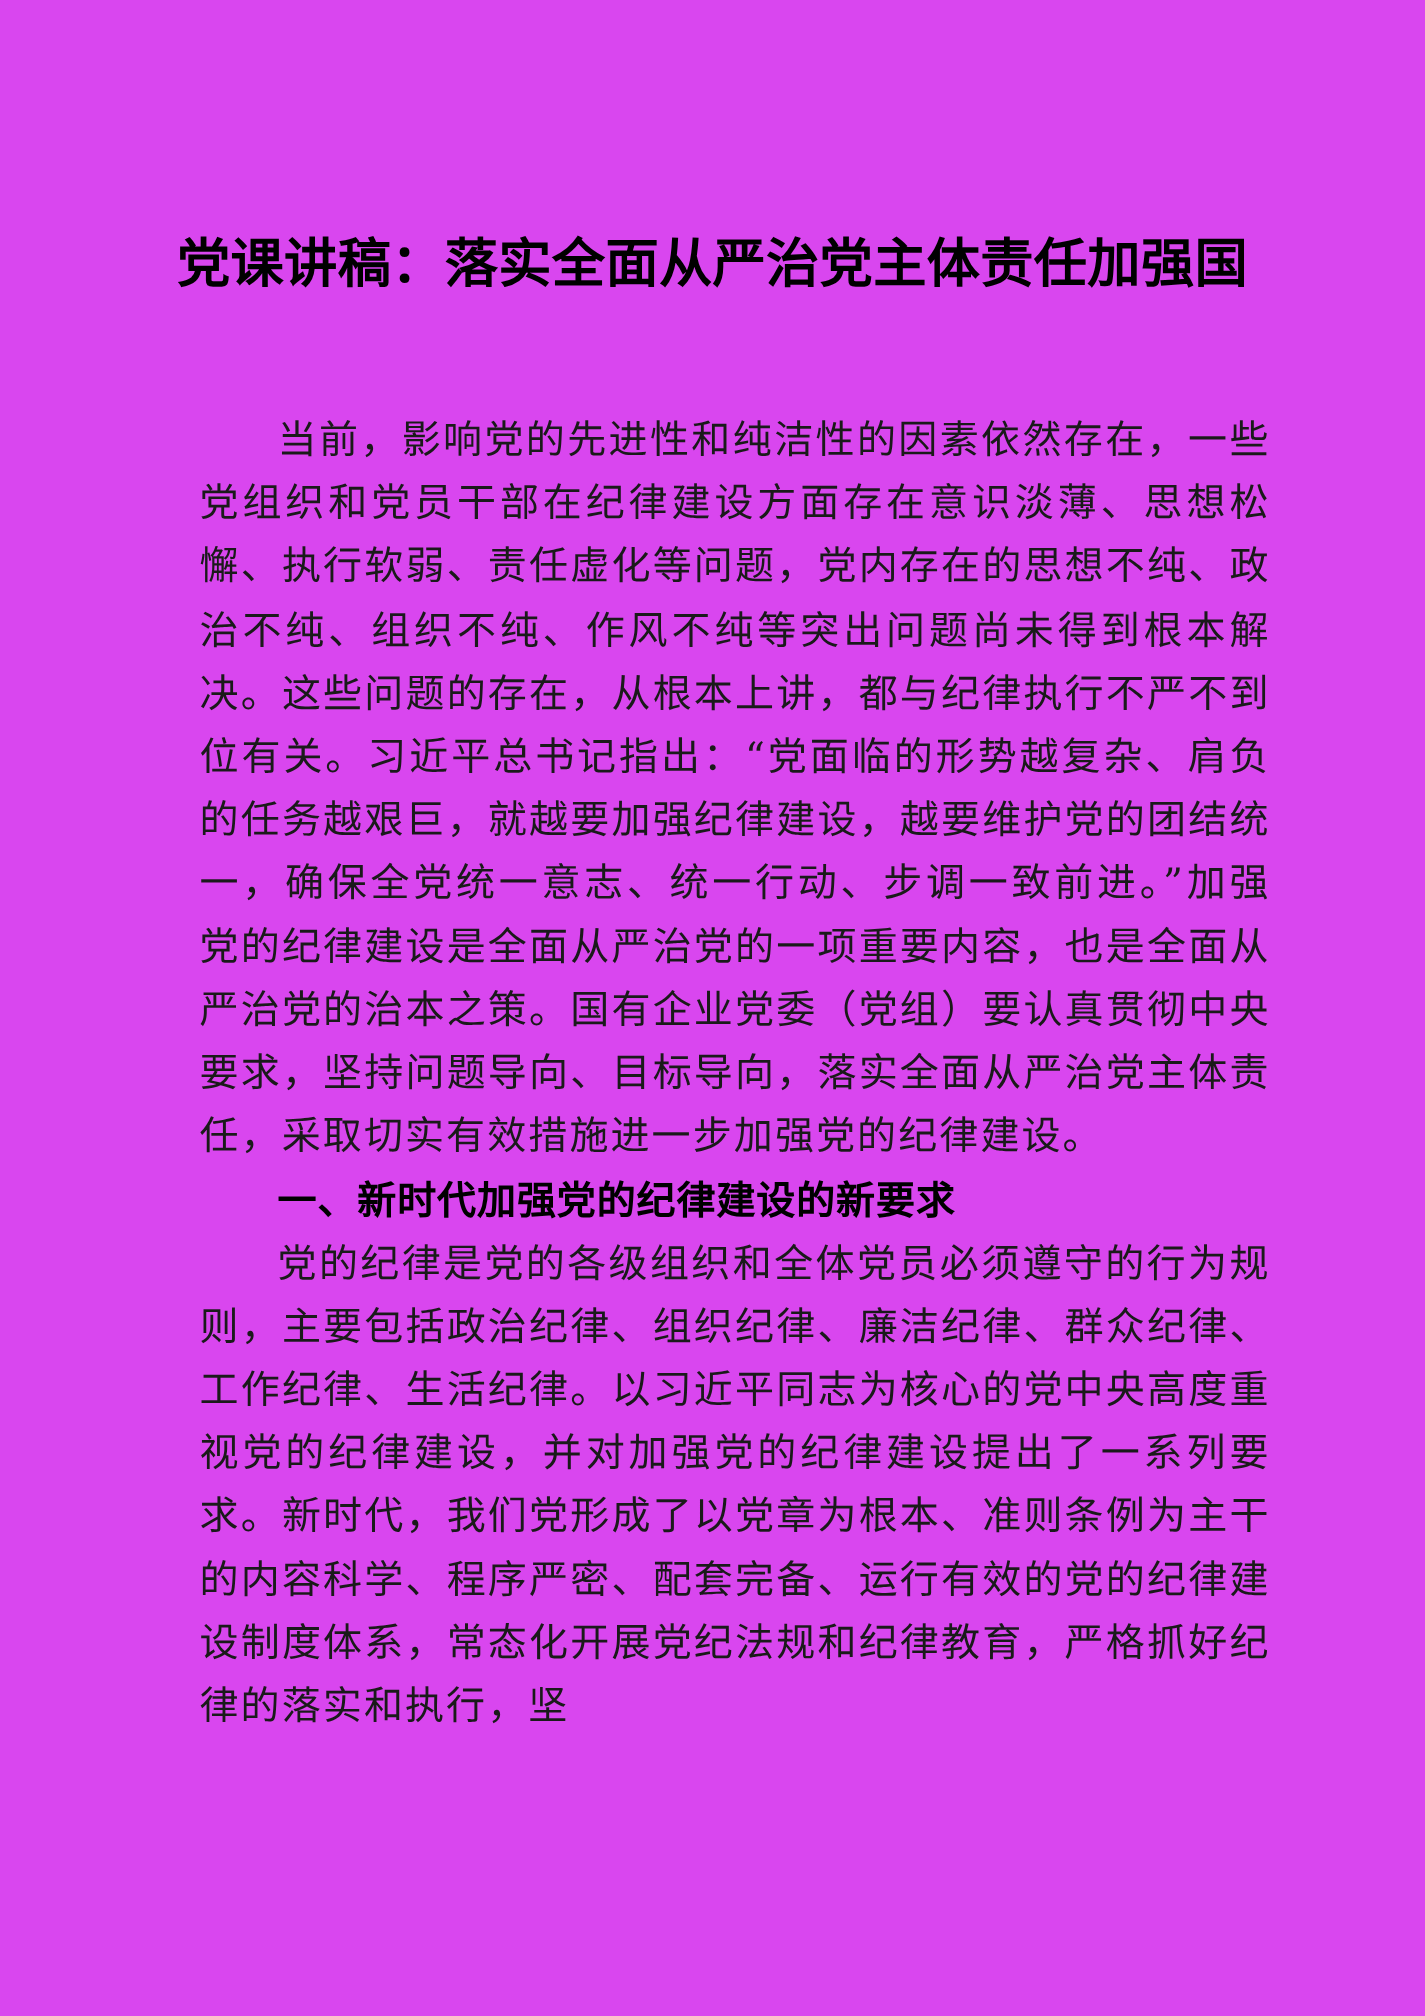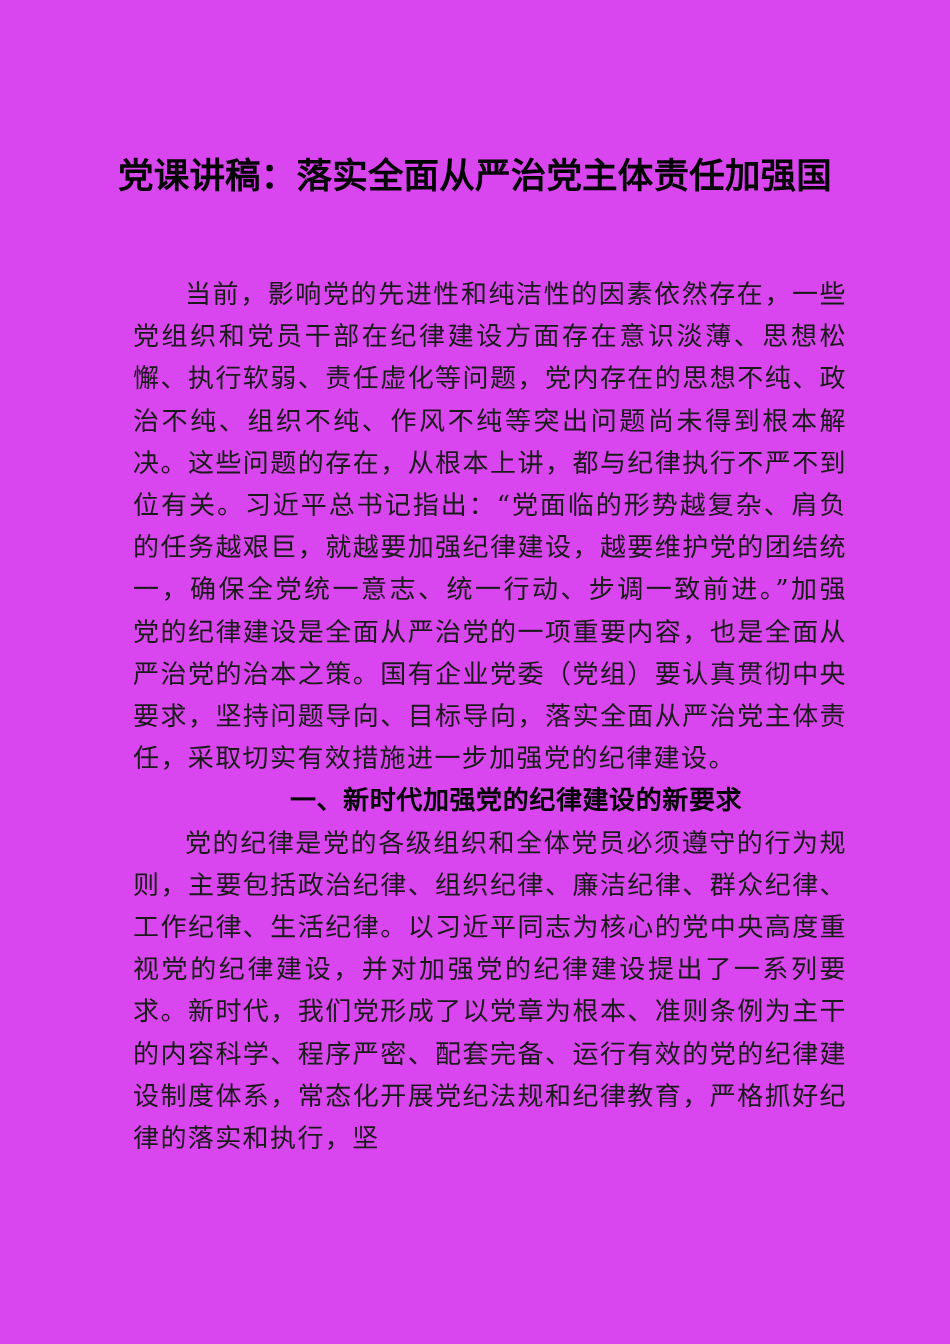--- a/index.html
+++ b/index.html
@@ -58,21 +58,21 @@
 
   .heading-2 {
     font-family: "Liberation Sans", "DejaVu Sans", sans-serif;
     font-weight: bold;
     font-size: 26px;
     line-height: 42.2px;
     color: #000000;
     text-indent: 2em;
     margin: 0;
     letter-spacing: 0.6px;
-    text-align: center;
+    text-align: left;
   }
 </style>
 </head>
 <body>
 
 <div class="page">
 
   <h1 class="doc-title">
     <span>党课讲稿：落实全面从严治党主体责任加强国</span><br>
   </h1>

